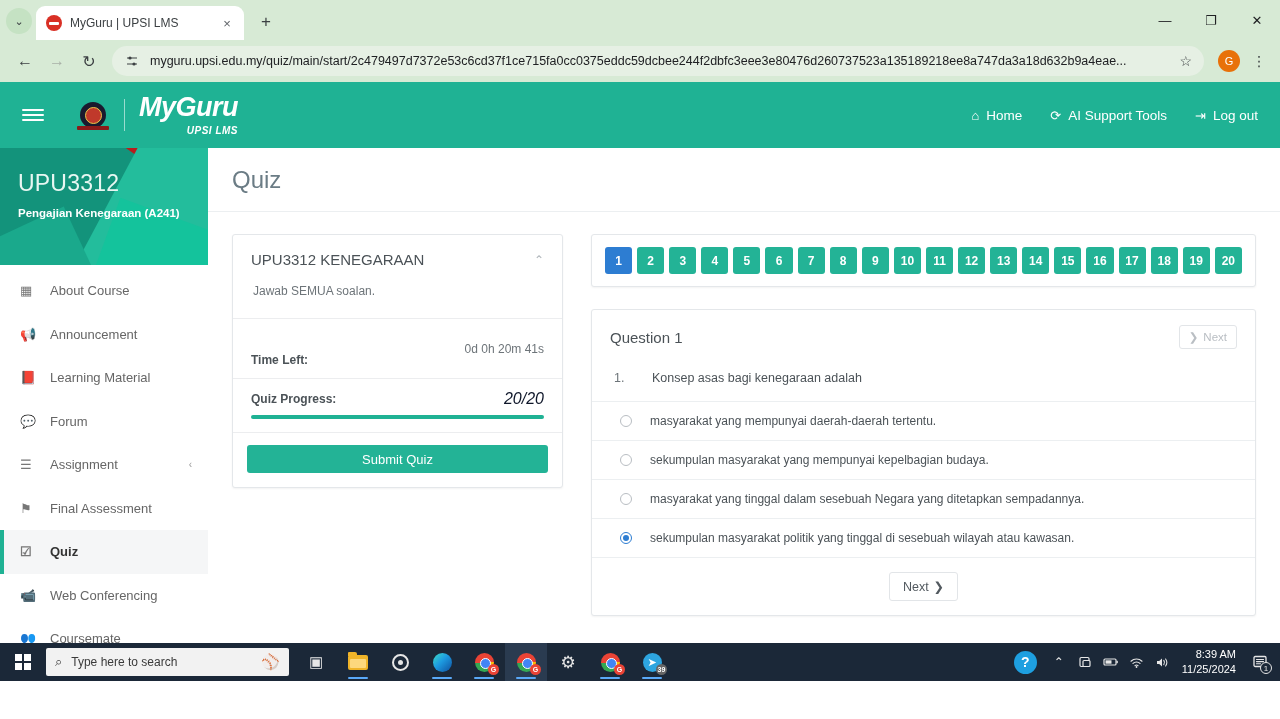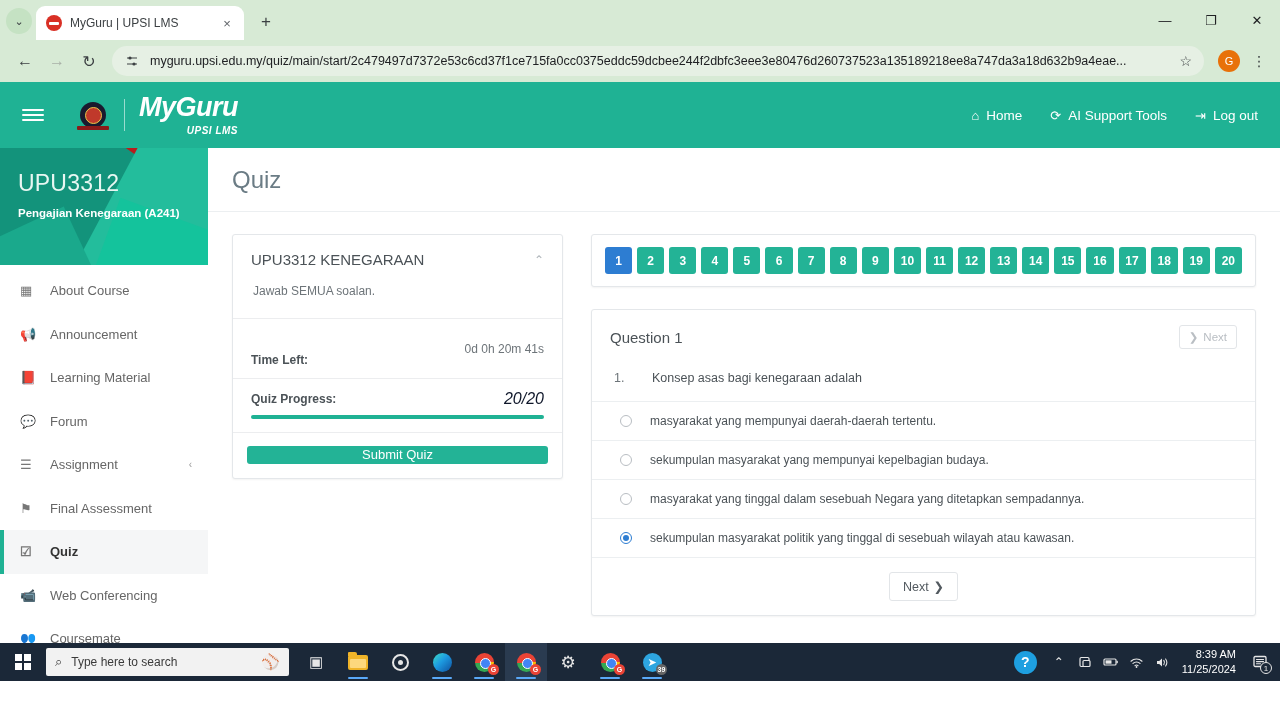--- a/index.html
+++ b/index.html
@@ -143,21 +143,21 @@
   .info-row .k { font-size: 12px; color: #4b5257; font-weight: 700; margin-top: 23px; }
   .info-row .v { font-size: 12px; color: #6d7479; }
   .prog-row { border-top: 1px solid #ecedef; padding: 11px 18px 13px 18px; }
   .prog-top { display: flex; align-items: center; justify-content: space-between; margin-bottom: 7px; }
   .prog-top .k { font-size: 12px; color: #4b5257; font-weight: 700; }
   .prog-top .v { font-size: 16px; color: #0f172a; font-style: italic; }
   .prog-track { height: 4px; background: #e9ecee; border-radius: 2px; overflow: hidden; }
   .prog-fill { height: 100%; background: #1fb294; }
   .submit-wrap { border-top: 1px solid #ecedef; padding: 12px 14px 14px 14px; }
   .submit-btn {
-    width: 100%; height: 18px; background: #23b396; border: none; border-radius: 3px;
+    width: 100%; height: 28px; background: #23b396; border: none; border-radius: 3px;
     color: #fff; font-size: 13px; font-family: inherit; cursor: pointer;
   }
 
   
   .right-col { flex: 1; min-width: 0; }
   .qnav-card { padding: 12px 13px; margin-bottom: 22px; }
   .qnav { display: flex; gap: 5px; }
   .qnum {
     width: 29px; height: 27px; border-radius: 3px; background: #23b396;
     color: #fff; font-size: 12px; font-weight: 700;

